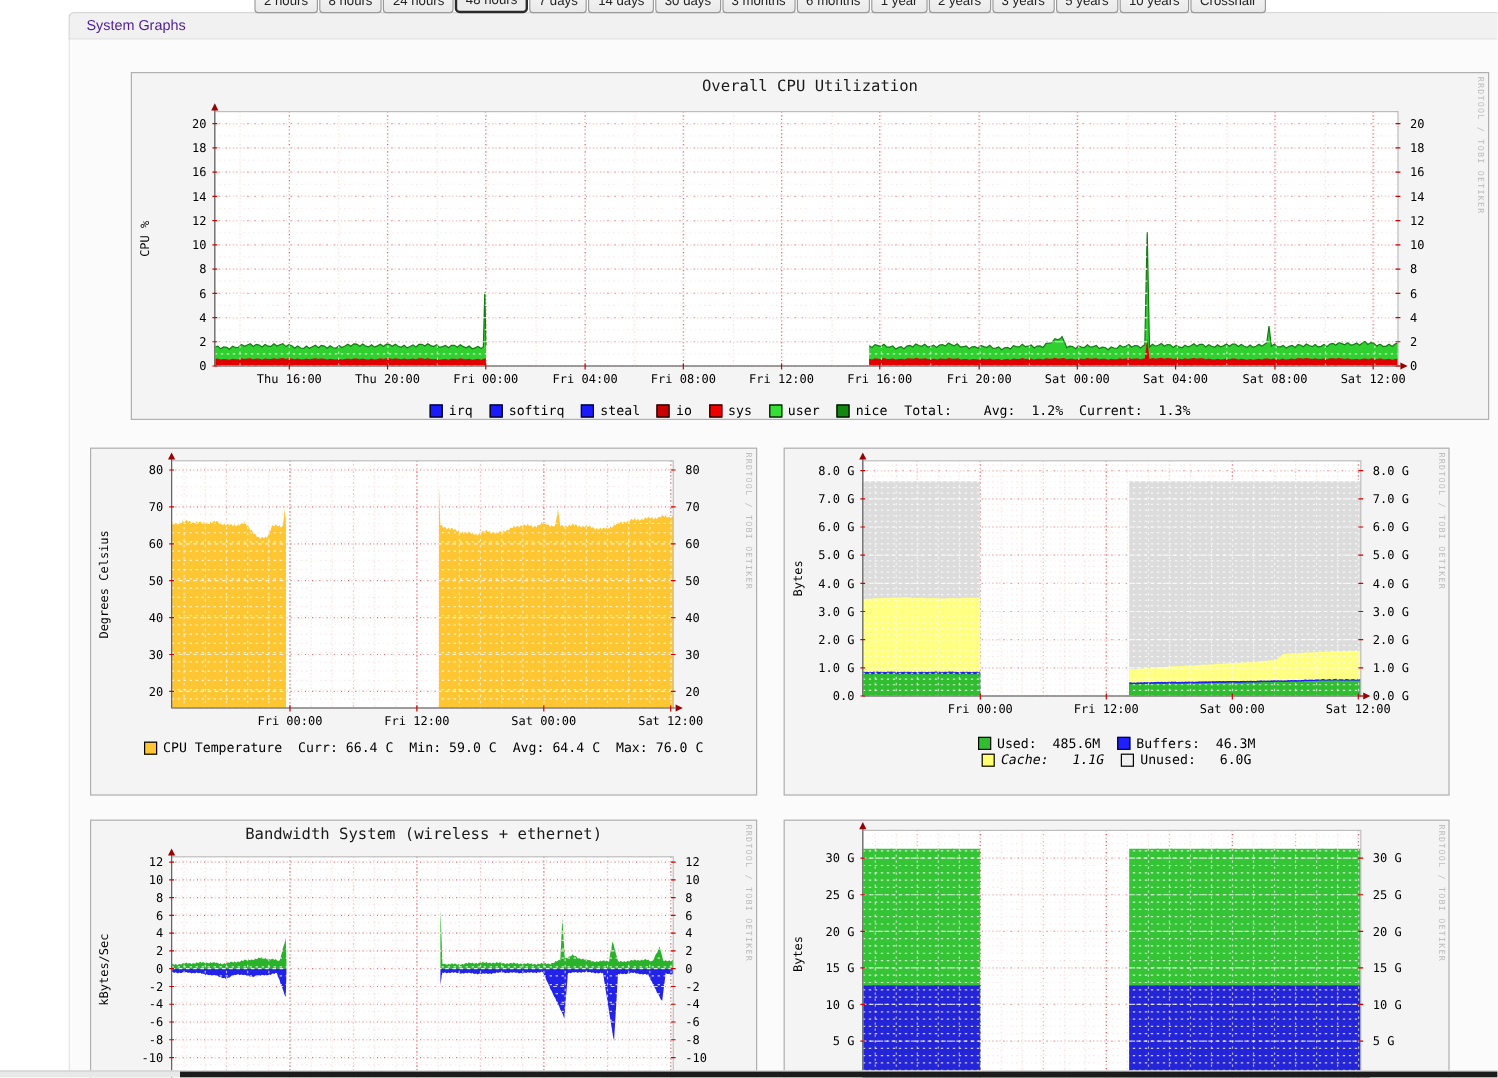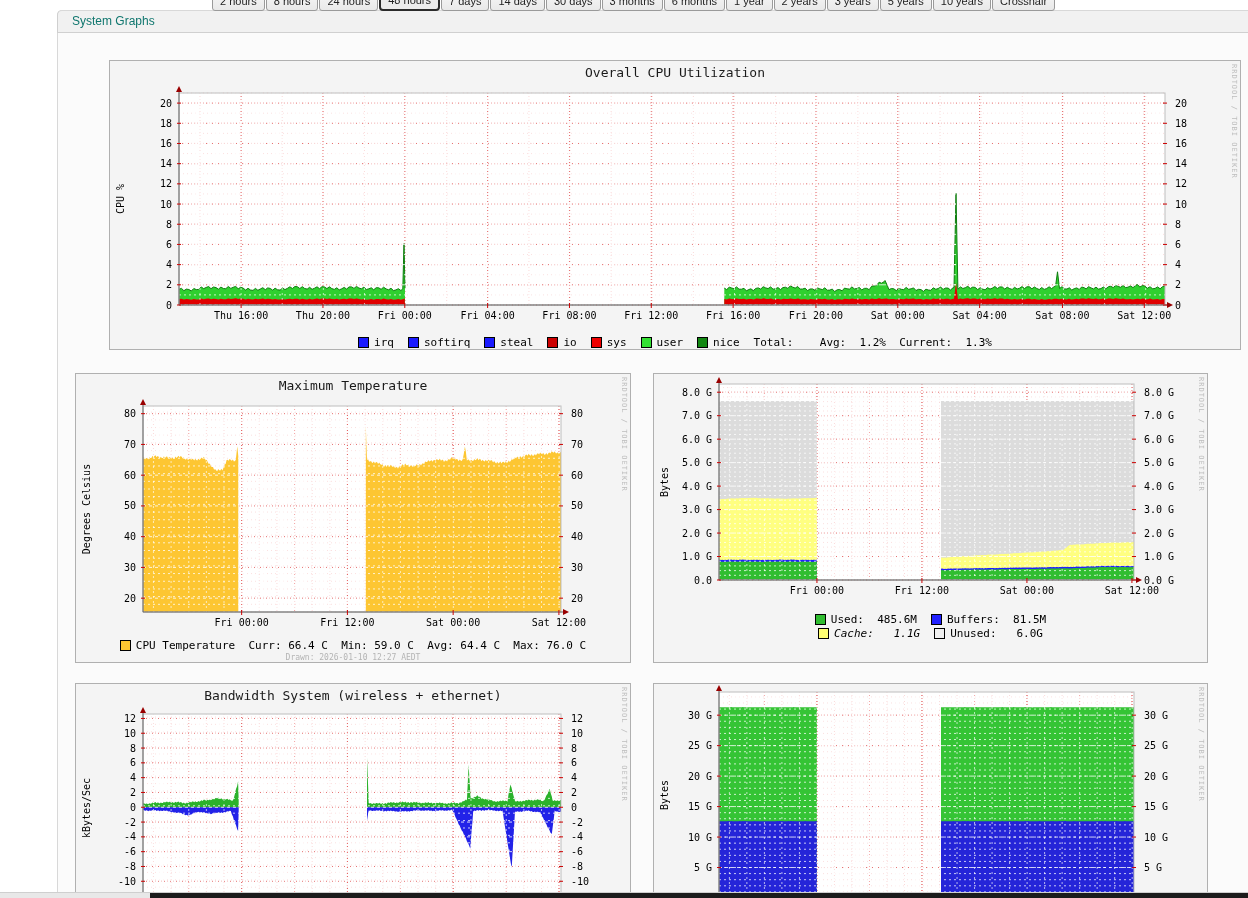--- a/index.html
+++ b/index.html
@@ -3,21 +3,21 @@
 <meta charset="utf-8">
 <style>
   html,body{margin:0;padding:0;}
   body{width:1248px;height:898px;overflow:hidden;position:relative;background:#fff;
        font-family:"Liberation Sans",sans-serif;}
   .content{position:absolute;left:57px;top:10px;right:0;bottom:0;background:#fbfbfb;
            border-left:1px solid #d8d8d8;border-top:1px solid #d8d8d8;border-top-left-radius:5px;}
   .header-bar{position:absolute;left:57px;top:10px;right:0;height:21px;background:#f1f1f1;
               border-left:1px solid #cfcfcf;border-bottom:1px solid #d0d0d0;border-top:1px solid #d8d8d8;
               border-top-left-radius:5px;}
-  .header-title{position:absolute;left:14px;top:3px;font-size:12px;color:#0f766e;}
+  .header-title{position:absolute;left:14px;top:3px;font-size:12px;color:#4c1d95;}
   .tabs{position:absolute;left:212px;top:-17px;display:flex;z-index:5;}
   .tab-btn{height:28px;padding:0 7px;font-size:11px;color:#222;background:linear-gradient(#fdfdfd,#e9e9e9);
            border:1px solid #9a9a9a;border-radius:3px;margin-right:1px;display:flex;align-items:flex-end;
            justify-content:center;box-sizing:border-box;padding-bottom:3px;white-space:nowrap;min-width:46px;}
   .tab-btn.sel{border:2px solid #2b2b2b;background:#ececec;border-radius:4px;}
   .panel{position:absolute;background:#f4f4f4;border:1px solid #b0b0b0;box-sizing:border-box;overflow:hidden;}
   .gtitle{height:18px;text-align:center;font-family:"DejaVu Sans Mono",monospace;font-size:13px;
           color:#1a1a1a;padding-top:4px;}
   .legend{display:flex;flex-direction:column;align-items:center;font-family:"DejaVu Sans Mono",monospace;
           font-size:11px;color:#000;margin-top:2px;}
@@ -272,21 +272,20 @@
       <line x1="1031.2939999999999" y1="220" x2="1031.2939999999999" y2="225" stroke="#cc0000"></line>
       <text x="1031.2939999999999" y="236" text-anchor="middle" font-size="10">Sat 12:00</text>
       <text x="11" y="116" text-anchor="middle" font-size="10" transform="rotate(-90 11 116)">CPU %</text>
     </svg>
     <div class="legend">
       <div class="legend-row"><span class="legend-item"><span class="swatch" style="background: rgb(26, 26, 255);"></span><span style="white-space: pre;">irq</span></span><span class="legend-item"><span class="swatch" style="background: rgb(26, 26, 255);"></span><span style="white-space: pre;">softirq</span></span><span class="legend-item"><span class="swatch" style="background: rgb(26, 26, 255);"></span><span style="white-space: pre;">steal</span></span><span class="legend-item"><span class="swatch" style="background: rgb(204, 0, 0);"></span><span style="white-space: pre;">io</span></span><span class="legend-item"><span class="swatch" style="background: rgb(238, 0, 0);"></span><span style="white-space: pre;">sys</span></span><span class="legend-item"><span class="swatch" style="background: rgb(51, 224, 51);"></span><span style="white-space: pre;">user</span></span><span class="legend-item"><span class="swatch" style="background: rgb(18, 135, 18);"></span><span style="white-space: pre;">nice</span></span><span class="legend-item"><span style="white-space: pre;">Total:    Avg:  1.2%  Current:  1.3%</span></span></div>
     </div>
     <div class="wm">RRDTOOL / TOBI OETIKER</div>
   </div>
 <div class="panel" style="left:75px;top:373px;width:556px;height:290px;">
-    <div class="gtitle">Maximum Temperature</div>
     <svg width="548" height="240">
       <rect x="64" y="10" width="418" height="206" fill="#ffffff"></rect>
       <g>
         <line x1="74.44999999999999" y1="10" x2="74.44999999999999" y2="216" stroke="rgba(246,186,186,0.55)" stroke-dasharray="1,2"></line>
         <line x1="92.08959999999999" y1="10" x2="92.08959999999999" y2="216" stroke="rgba(246,186,186,0.55)" stroke-dasharray="1,2"></line>
         <line x1="109.72919999999999" y1="10" x2="109.72919999999999" y2="216" stroke="rgba(246,186,186,0.55)" stroke-dasharray="1,2"></line>
         <line x1="127.3688" y1="10" x2="127.3688" y2="216" stroke="rgba(246,186,186,0.55)" stroke-dasharray="1,2"></line>
         <line x1="145.0084" y1="10" x2="145.0084" y2="216" stroke="rgba(246,186,186,0.55)" stroke-dasharray="1,2"></line>
         <line x1="162.648" y1="10" x2="162.648" y2="216" stroke="rgba(246,186,186,0.55)" stroke-dasharray="1,2"></line>
         <line x1="180.2876" y1="10" x2="180.2876" y2="216" stroke="rgba(246,186,186,0.55)" stroke-dasharray="1,2"></line>
@@ -455,21 +454,20 @@
       <text x="268.402" y="230" text-anchor="middle" font-size="10">Fri 12:00</text>
       <line x1="374.156" y1="214" x2="374.156" y2="219" stroke="#cc0000"></line>
       <text x="374.156" y="230" text-anchor="middle" font-size="10">Sat 00:00</text>
       <line x1="479.91" y1="214" x2="479.91" y2="219" stroke="#cc0000"></line>
       <text x="479.91" y="230" text-anchor="middle" font-size="10">Sat 12:00</text>
       <text x="11" y="113" text-anchor="middle" font-size="10" transform="rotate(-90 11 113)">Degrees Celsius</text>
     </svg>
     <div class="legend">
       <div class="legend-row"><span class="legend-item"><span class="swatch" style="background: rgb(253, 198, 50);"></span><span style="white-space: pre;">CPU Temperature  Curr: 66.4 C  Min: 59.0 C  Avg: 64.4 C  Max: 76.0 C</span></span></div>
     </div>
-    <div class="drawn">Drawn: 2026-01-10 12:27 AEDT</div>
     <div class="wm">RRDTOOL / TOBI OETIKER</div>
   </div>
 <div class="panel" style="left:653px;top:373px;width:555px;height:290px;">
     <svg width="547" height="236">
       <rect x="62" y="10" width="415" height="196" fill="#ffffff"></rect>
       <g>
         <line x1="72.37499999999999" y1="10" x2="72.37499999999999" y2="206" stroke="rgba(246,186,186,0.55)" stroke-dasharray="1,2"></line>
         <line x1="89.88799999999999" y1="10" x2="89.88799999999999" y2="206" stroke="rgba(246,186,186,0.55)" stroke-dasharray="1,2"></line>
         <line x1="107.401" y1="10" x2="107.401" y2="206" stroke="rgba(246,186,186,0.55)" stroke-dasharray="1,2"></line>
         <line x1="124.91399999999999" y1="10" x2="124.91399999999999" y2="206" stroke="rgba(246,186,186,0.55)" stroke-dasharray="1,2"></line>
@@ -687,21 +685,21 @@
       <text x="159.94" y="220" text-anchor="middle" font-size="10">Fri 00:00</text>
       <line x1="264.935" y1="204" x2="264.935" y2="209" stroke="#cc0000"></line>
       <text x="264.935" y="220" text-anchor="middle" font-size="10">Fri 12:00</text>
       <line x1="369.93" y1="204" x2="369.93" y2="209" stroke="#cc0000"></line>
       <text x="369.93" y="220" text-anchor="middle" font-size="10">Sat 00:00</text>
       <line x1="474.925" y1="204" x2="474.925" y2="209" stroke="#cc0000"></line>
       <text x="474.925" y="220" text-anchor="middle" font-size="10">Sat 12:00</text>
       <text x="11" y="108" text-anchor="middle" font-size="10" transform="rotate(-90 11 108)">Bytes</text>
     </svg>
     <div class="legend">
-      <div class="legend-row"><span class="legend-item"><span class="swatch" style="background: rgb(48, 189, 48);"></span><span style="white-space: pre;">Used:  485.6M</span></span><span class="legend-item"><span class="swatch" style="background: rgb(32, 32, 255);"></span><span style="white-space: pre;">Buffers:  81.5M</span></span></div>
+      <div class="legend-row"><span class="legend-item"><span class="swatch" style="background: rgb(48, 189, 48);"></span><span style="white-space: pre;">Used:  485.6M</span></span><span class="legend-item"><span class="swatch" style="background: rgb(32, 32, 255);"></span><span style="white-space: pre;">Buffers:  46.3M</span></span></div>
       <div class="legend-row"><span class="legend-item"><span class="swatch" style="background: rgb(255, 255, 115);"></span><span style="white-space: pre; font-style: italic;">Cache:   1.1G</span></span><span class="legend-item"><span class="swatch" style="background: rgb(240, 240, 240);"></span><span style="white-space: pre;">Unused:   6.0G</span></span></div>
     </div>
     <div class="wm">RRDTOOL / TOBI OETIKER</div>
   </div>
 <div class="panel" style="left:75px;top:683px;width:556px;height:290px;">
     <div class="gtitle">Bandwidth System (wireless + ethernet)</div>
     <svg width="548" height="250">
       <rect x="64" y="8" width="418" height="188" fill="#ffffff"></rect>
       <g>
         <line x1="74.44999999999999" y1="8" x2="74.44999999999999" y2="196" stroke="rgba(246,186,186,0.55)" stroke-dasharray="1,2"></line>

